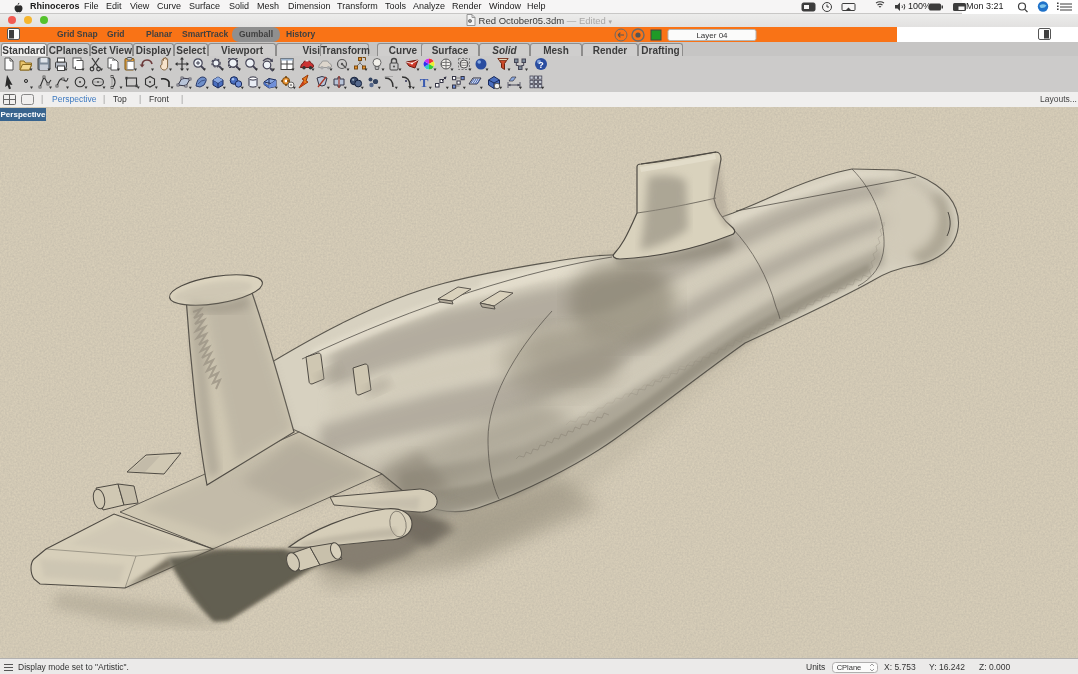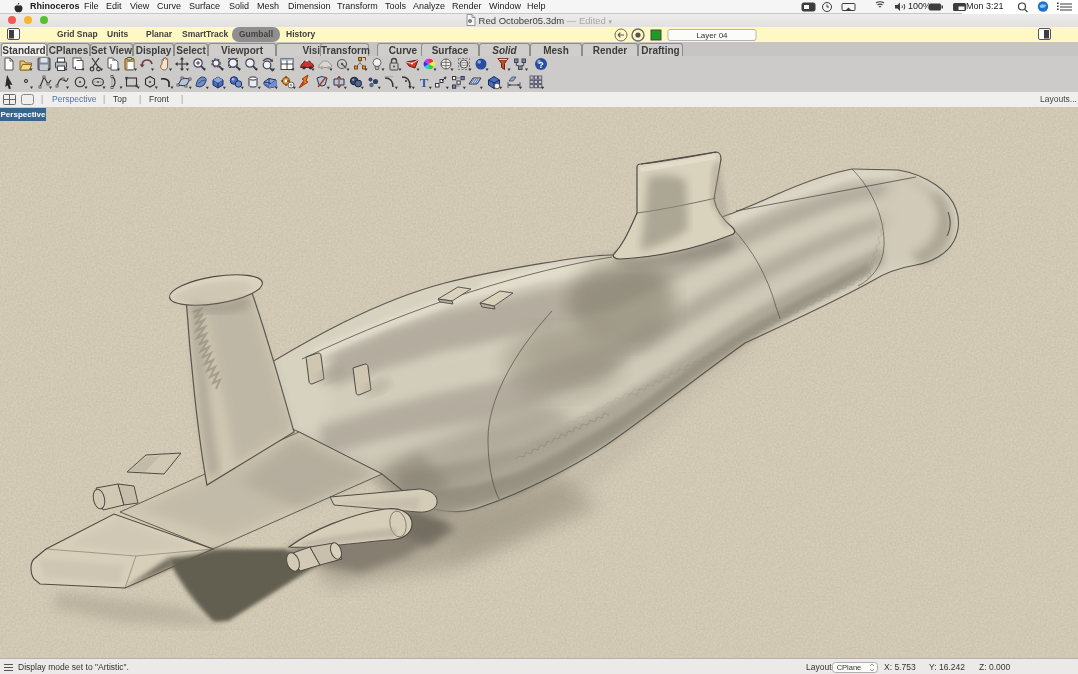--- a/index.html
+++ b/index.html
@@ -9,21 +9,21 @@
   #menubar{position:absolute;left:0;top:0;width:962px;height:13px;background:#f6f5f5;
     border-bottom:1px solid #c8c7c6;font-size:9px;color:#1b1b1b;}
   #menubar .mi{position:absolute;top:0;height:13px;line-height:13px;white-space:nowrap;}
   
   #titlebar{position:absolute;left:0;top:14px;width:1078px;height:13px;
     background:linear-gradient(#ececeb,#e2e1e0);}
   .tl{position:absolute;top:16px;width:8px;height:8px;border-radius:50%;}
   #title{position:absolute;top:14px;left:0;width:1078px;height:13px;text-align:center;
     font-size:9.5px;line-height:14px;color:#3a3a3a;}
   
-  #toolrow{position:absolute;left:0;top:27px;width:1078px;height:15px;background:#fef9c3;}
+  #toolrow{position:absolute;left:0;top:27px;width:897px;height:15px;background:#f97316;}
   #toolrow .tg{position:absolute;top:0;height:15px;line-height:15px;font-size:8.5px;
     font-weight:bold;color:#404040;}
   #gumball{background:#8f8f8f;color:#fff;border-radius:7px;padding:0 7px;}
   
   #tabrow{position:absolute;left:0;top:42px;width:1078px;height:14px;background:#c6c5c4;}
   .tab{position:absolute;top:1px;height:12px;line-height:13px;font-size:10px;font-weight:bold;
     color:#3c3c3c;text-align:center;background:#cfcecd;border:1px solid #8e8d8c;
     border-bottom:none;border-radius:3px 3px 0 0;}
   .tab.on{background:#f2f1f0;}
   
@@ -108,21 +108,21 @@
       <circle cx="4" cy="7" r="1.8" fill="#3a3a3a"></circle>
       <path d="M3.1 6.2 l1.8 1.6 M4.9 6.2 l-1.8 1.6" stroke="#f5f5f5" stroke-width="0.5"></path>
     </svg> Red October05.3dm <span style="color:#a9a8a7;">— Edited <span style="font-size:7px;">▾</span></span></div>
 
 <div id="toolrow">
   <svg class="abs" style="left:7px;top:1px" width="14" height="13">
       <rect x="0.5" y="0.5" width="12" height="11" rx="1.5" fill="#fdfdfd" stroke="#555"></rect>
       <rect x="2" y="2" width="5" height="8.5" fill="#3e3e3e"></rect>
     </svg>
   <span class="tg" style="left:57px;">Grid Snap</span>
-  <span class="tg" style="left:107px;">Units</span>
+  <span class="tg" style="left:107px;">Grid</span>
   <span class="tg" style="left:146px;">Planar</span>
   <span class="tg" style="left:182px;">SmartTrack</span>
   <span class="tg" id="gumball" style="left:232px;">Gumball</span>
   <span class="tg" style="left:286px;">History</span>
   <svg class="abs" style="left:613px;top:1px" width="150" height="14" viewBox="0 0 150 14">
     <circle cx="8" cy="7" r="6" fill="none" stroke="#6a6a6a"></circle>
     <path d="M5 7 h6 M5 7 l2.4 -2.4 M5 7 l2.4 2.4" stroke="#555" fill="none" stroke-width="1.1"></path>
     <circle cx="25" cy="7" r="6" fill="none" stroke="#6a6a6a" stroke-width="1.4"></circle>
     <circle cx="25" cy="7" r="2.6" fill="#555"></circle>
     <rect x="38" y="2" width="10" height="10" fill="#1f9a27" stroke="#444"></rect>
@@ -662,21 +662,21 @@
 
 </svg>
   <div id="vplabel">Perspective</div>
 </div>
 
 <div id="statusbar">
   <svg class="abs" style="left:4px;top:4px" width="10" height="9">
       <path d="M0 1.5 h9 M0 4.5 h9 M0 7.5 h9" stroke="#555" stroke-width="1.2"></path>
     </svg>
   <span style="left:18px;">Display mode set to "Artistic".</span>
-  <span style="left:806px;">Layout</span>
+  <span style="left:806px;">Units</span>
   <svg class="abs" style="left:832px;top:2.5px" width="46" height="11">
       <rect x="0.5" y="0.5" width="45" height="10" rx="3" fill="#fbfbfa" stroke="#b0afae"></rect>
       <text x="17" y="8" font-size="7.5" fill="#333" text-anchor="middle" font-family="Liberation Sans">CPlane</text>
       <path d="M38 4 l2 -2 l2 2 M38 7 l2 2 l2 -2" stroke="#888" fill="none" stroke-width="0.8"></path>
     </svg>
   <span style="left:884px;">X: 5.753</span>
   <span style="left:929px;text-align:center;">Y: 16.242</span>
   <span style="left:979px;">Z: 0.000</span>
 </div>
 

